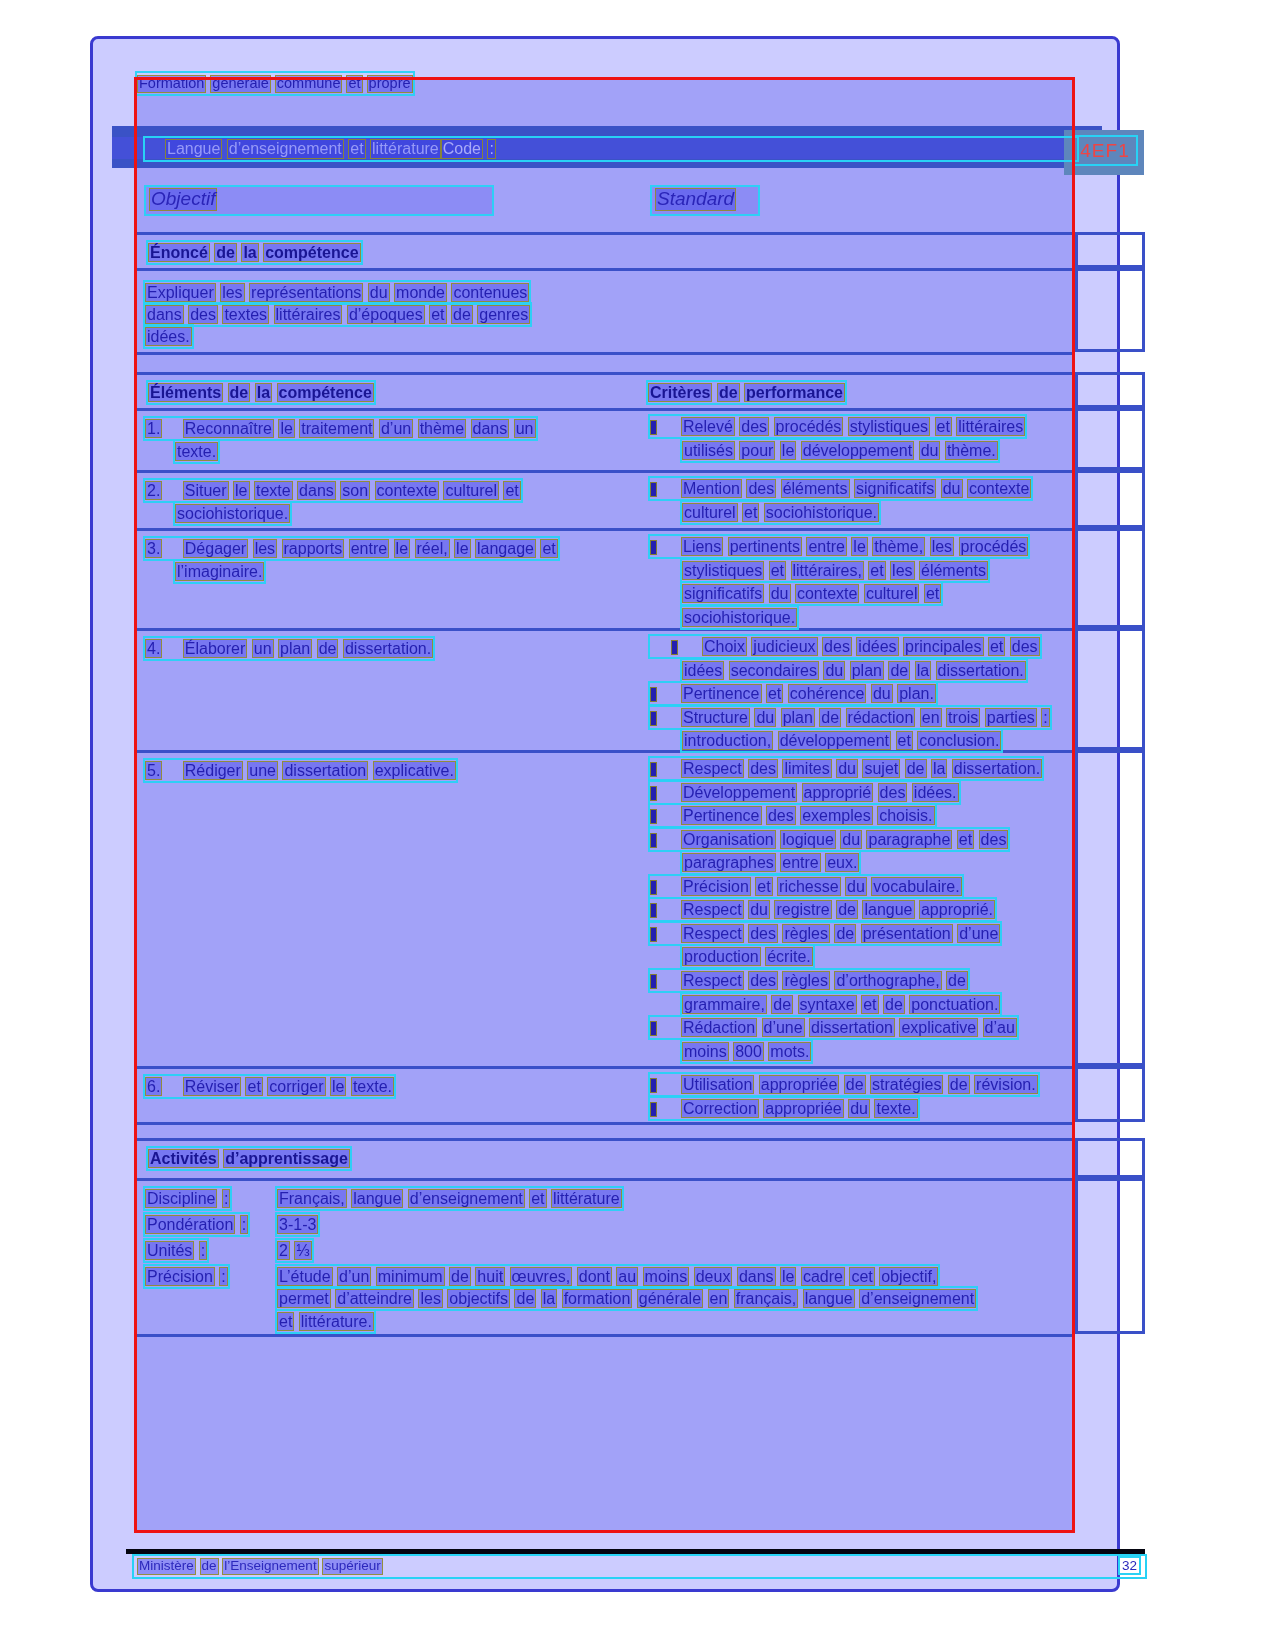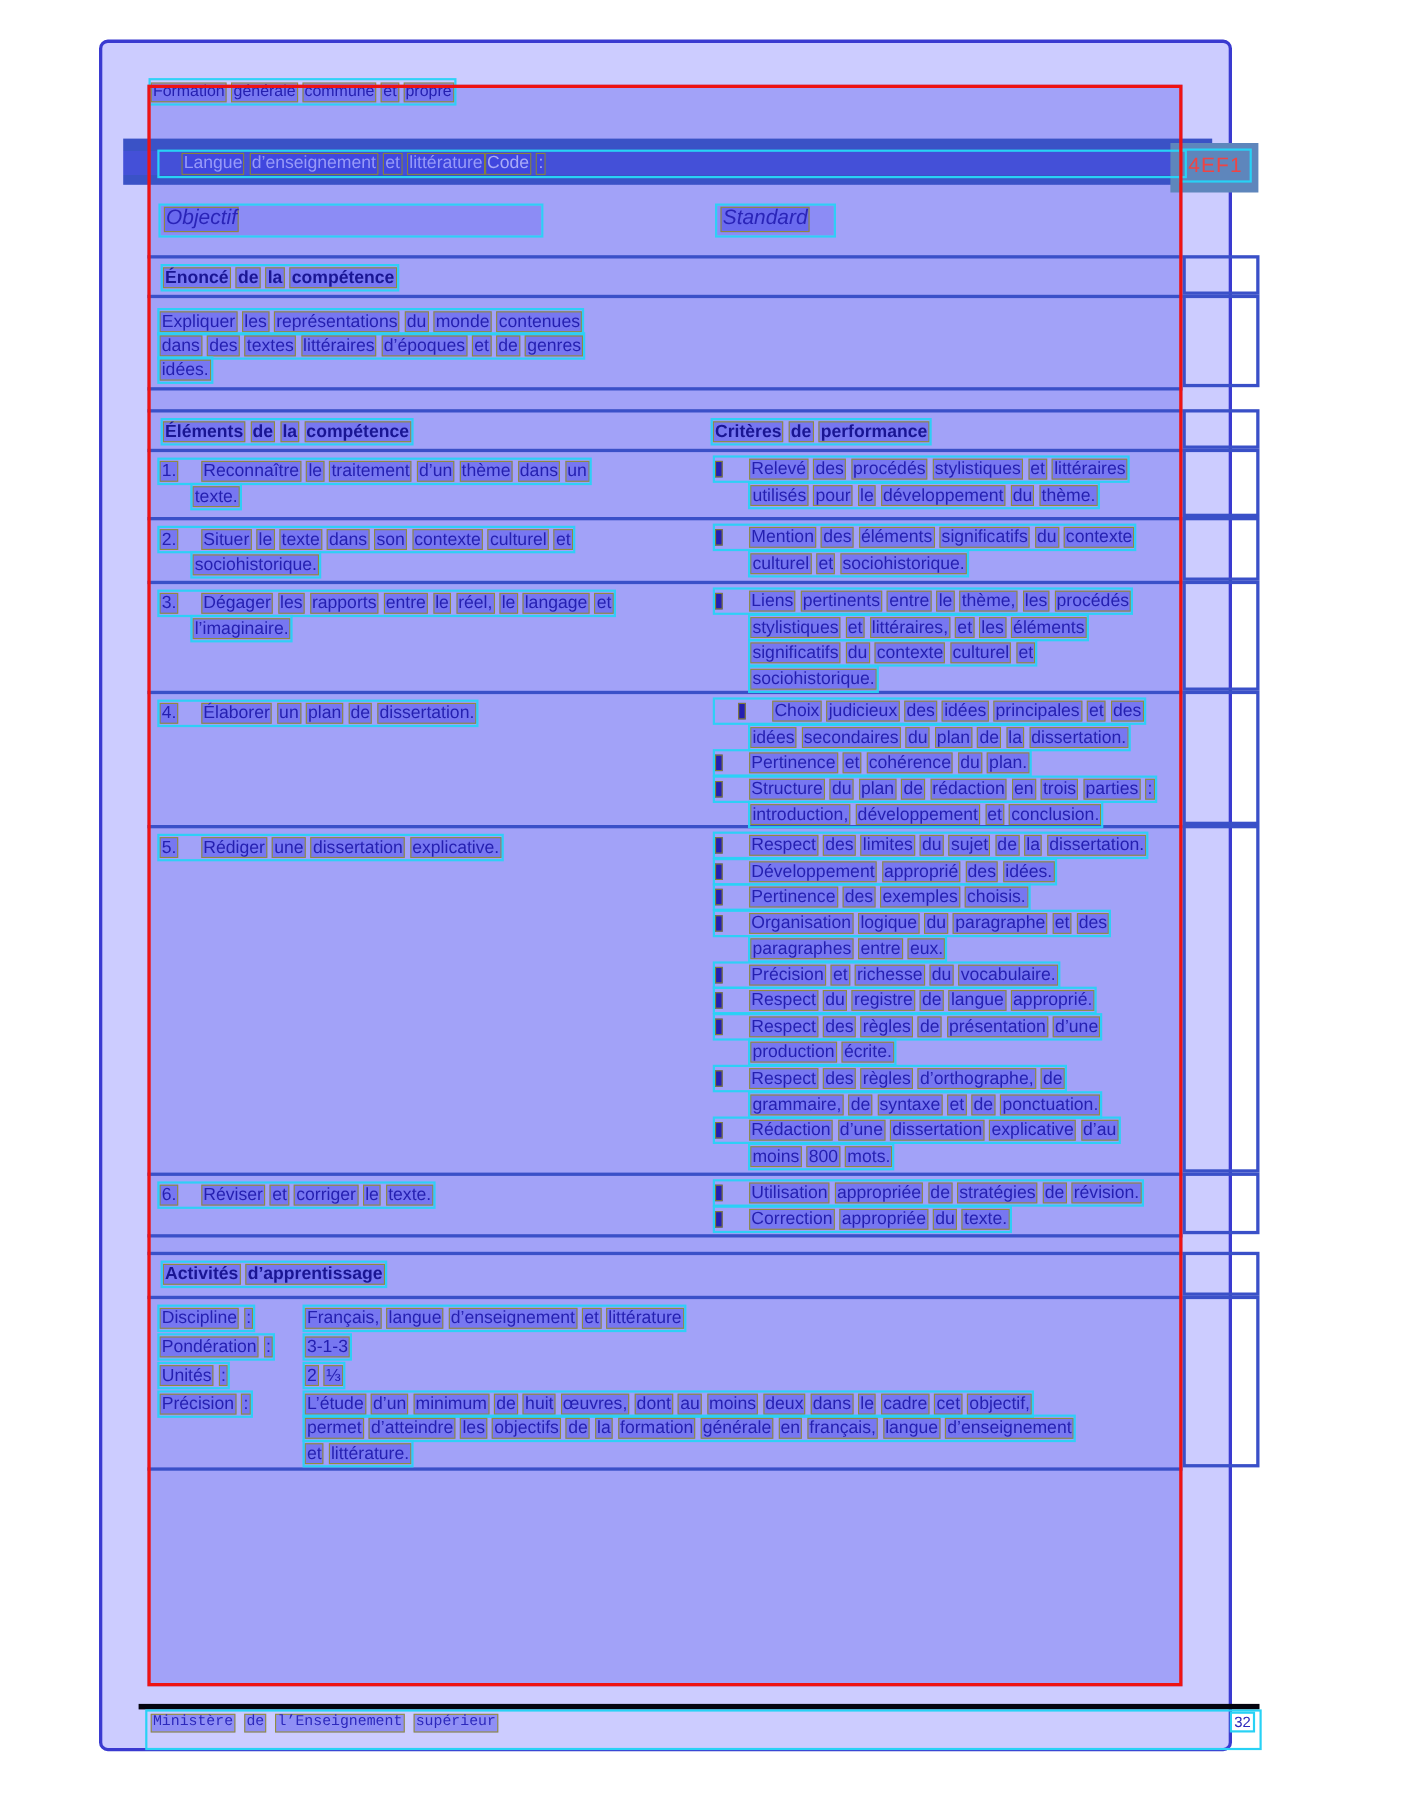--- a/index.html
+++ b/index.html
@@ -29,21 +29,21 @@
   .w{display:inline-block;background:rgba(60,60,230,0.42);
      border:1px solid rgba(148,142,30,0.85);padding:0 1px;line-height:1.08;}
   .bar-title .w{color:#979af8;font-size:16px;}
   .bar-code .w{color:#a9abf8;font-size:16px;}
   .obj-box{outline:2px solid rgba(40,210,245,0.95);background:rgba(82,82,238,0.28);z-index:8;}
   .obj-box .w{font-style:italic;font-weight:normal;font-size:19px;color:#2a24b8;}
   .num{margin-right:16px;}
   .bullet{display:inline-block;width:5px;height:13px;background:#241fb0;
           border:1px solid rgba(148,142,30,0.85);margin-right:24px;vertical-align:middle;}
   .blackline{left:126px;top:1549px;width:1019px;height:5px;background:#04040f;z-index:20;}
-  .footer-box{left:134px;top:1556px;width:1011px;height:33px;outline:2px solid #28d2f5;z-index:21;font-family:Liberation Mono, monospace;}
+  .footer-box{left:134px;top:1556px;width:1011px;height:21px;outline:2px solid #28d2f5;z-index:21;}
   .foot-txt{font-size:13.5px;color:#2c28bc;line-height:19px;}
   .pagenum{left:1120px;top:1558px;font-size:13.5px;color:#2c28bc;z-index:22;
            outline:2px solid #28d2f5;padding:0 2px;}
 </style>
 </head>
 <body>
 
 <div class="abs page"></div>
 <div class="abs content-bg"></div>
 

